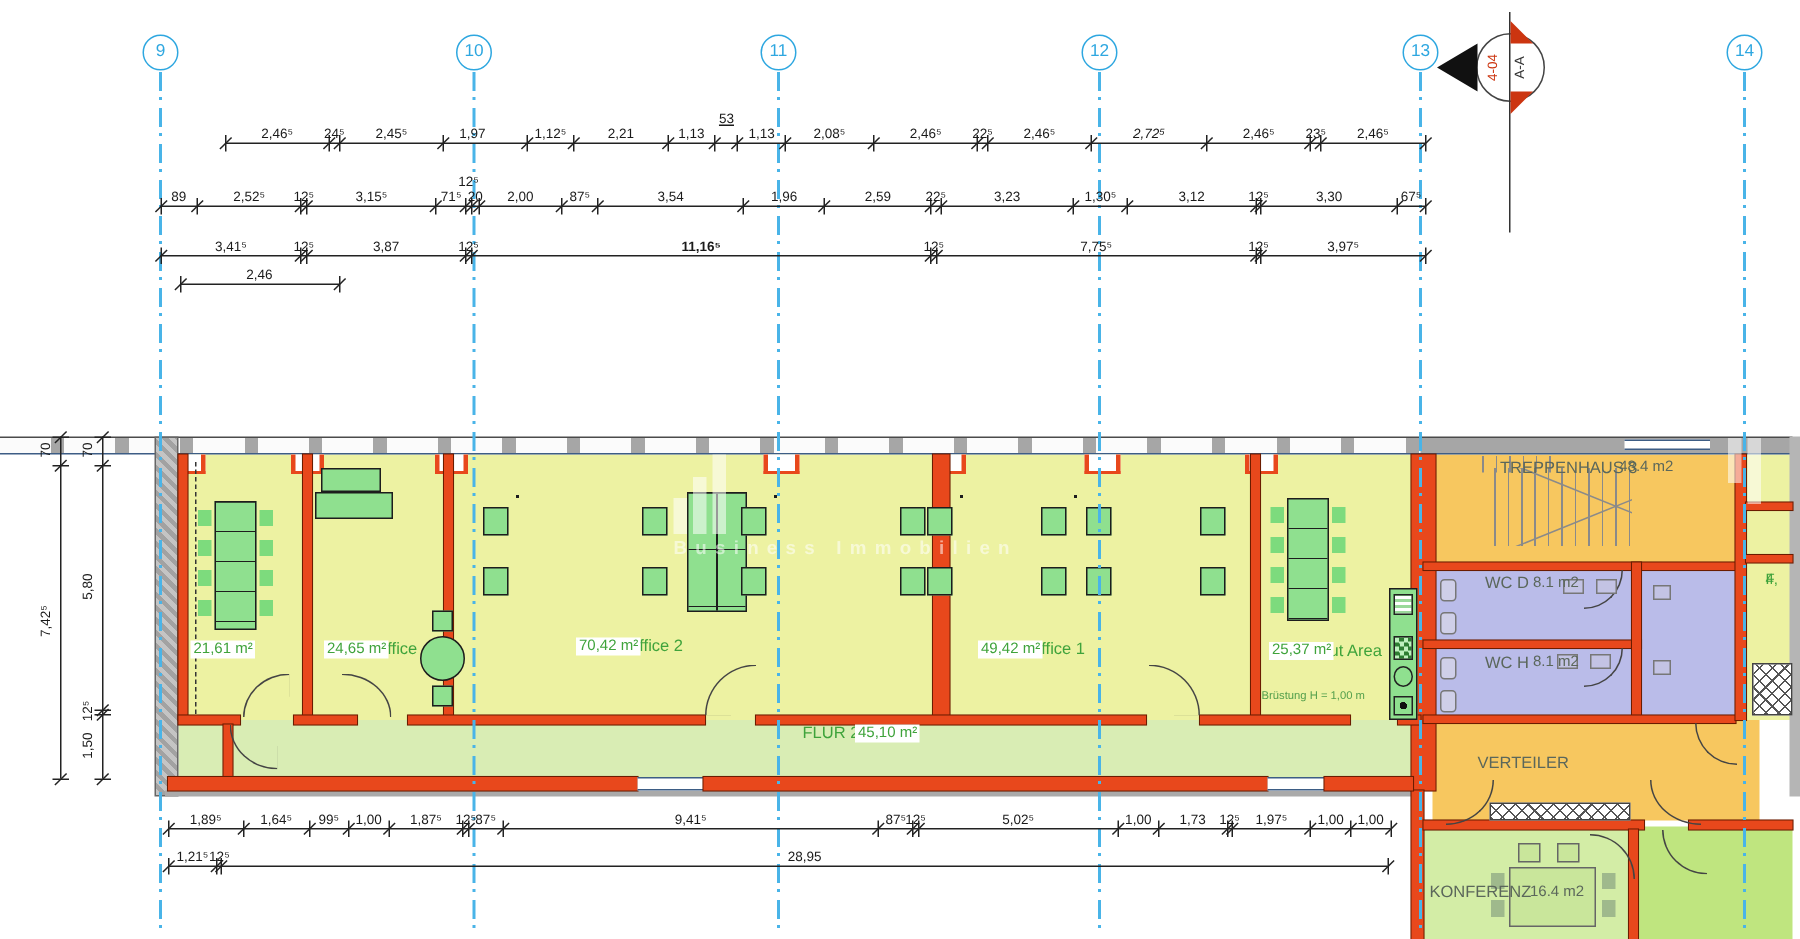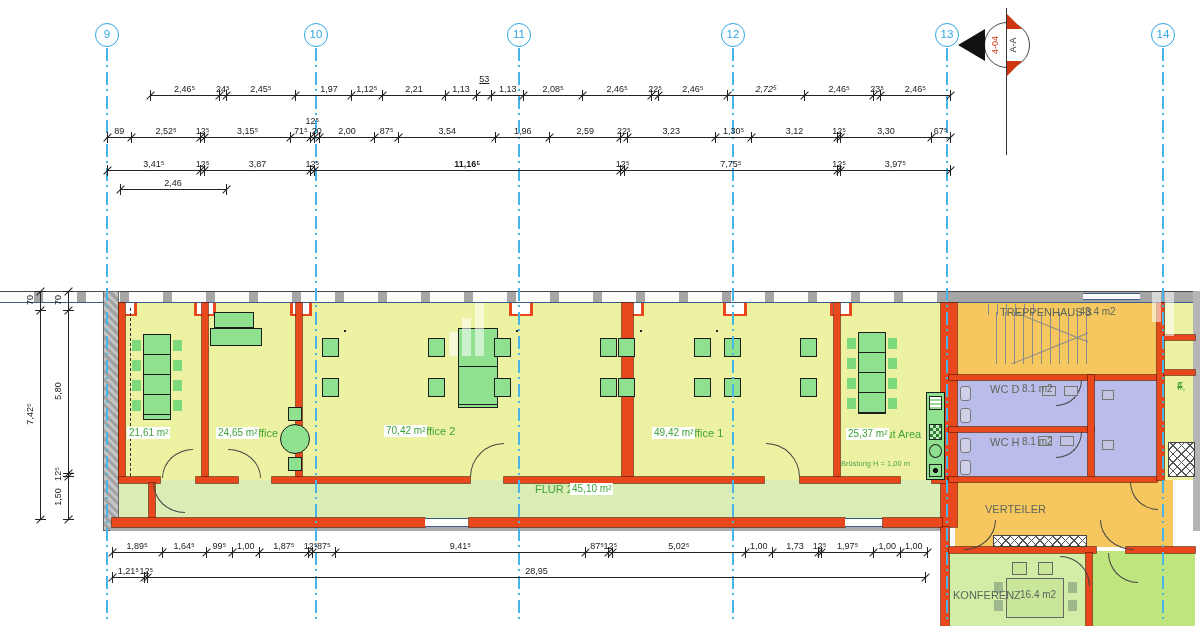--- a/index.html
+++ b/index.html
@@ -256,20 +256,21 @@
   <div class="lb" style="left:1177px;top:381px;">
     <span class="rname" style="font-size:10px;">F</span>
     <span class="rname" style="font-size:10px;">4,</span>
   </div>
   <div class="tiny" style="left:841px;top:459px;">Brüstung H = 1,00 m</div>
 
   <div class="wm" style="left:447px;top:298px;width:330px;height:86px;">
     <div class="wm-bar" style="left:2px;top:34px;width:9px;height:24px;"></div>
     <div class="wm-bar" style="left:15px;top:20px;width:9px;height:38px;"></div>
     <div class="wm-bar" style="left:28px;top:5px;width:9px;height:53px;"></div>
+    <div class="wm-sub">Business Immobilien</div>
   </div>
   <div class="wm-bar" style="left:1152px;top:292px;width:9px;height:30px;z-index:7;"></div>
   <div class="wm-bar" style="left:1165px;top:292px;width:9px;height:44px;z-index:7;"></div>
 
   <div class="smk-circle" style="left:984px;top:22px;"></div>
   <div class="smk-vline" style="left:1006px;top:8px;height:147px;"></div>
   <div class="tri" style="left:958px;top:29px;border-top:16px solid rgba(0,0,0,0);border-bottom:16px solid rgba(0,0,0,0);border-right:27px solid #111;"></div>
   <div class="tri" style="left:1007px;top:14px;border-right:15px solid rgba(0,0,0,0);border-bottom:15px solid #cc3510;"></div>
   <div class="tri" style="left:1007px;top:61px;border-right:15px solid rgba(0,0,0,0);border-top:15px solid #cc3510;"></div>
   <div class="smk-txt" style="left:975px;top:40px;color:#cc3510;">4-04</div>
@@ -294,21 +295,21 @@
     <div class="slash" style="left: 213.961px; top: 94.5px;"></div>
     <div class="dlabel" style="left: 160.731px; top: 84px;">2,46⁵</div>
     <div class="tick" style="left: 225.865px; top: 90px;"></div>
     <div class="slash" style="left: 220.865px; top: 94.5px;"></div>
     <div class="dlabel" style="left: 198.913px; top: 84px;">24⁵</div>
     <div class="tick" style="left: 295.044px; top: 90px;"></div>
     <div class="slash" style="left: 290.044px; top: 94.5px;"></div>
     <div class="dlabel" style="left: 236.955px; top: 84px;">2,45⁵</div>
     <div class="tick" style="left: 350.557px; top: 90px;"></div>
     <div class="slash" style="left: 345.557px; top: 94.5px;"></div>
-    <div class="dlabel" style="left: 305px; top: 84px;">1,97</div>
+    <div class="dlabel" style="left: 291px; top: 84px;">1,97</div>
     <div class="tick" style="left: 382.258px; top: 90px;"></div>
     <div class="slash" style="left: 377.258px; top: 94.5px;"></div>
     <div class="dlabel" style="left: 342.907px; top: 84px;">1,12⁵</div>
     <div class="tick" style="left: 444.533px; top: 90px;"></div>
     <div class="slash" style="left: 439.533px; top: 94.5px;"></div>
     <div class="dlabel" style="left: 389.896px; top: 84px;">2,21</div>
     <div class="tick" style="left: 476.376px; top: 90px;"></div>
     <div class="slash" style="left: 471.376px; top: 94.5px;"></div>
     <div class="dlabel" style="left: 436.955px; top: 84px;">1,13</div>
     <div class="tick" style="left: 491.31px; top: 90px;"></div>

